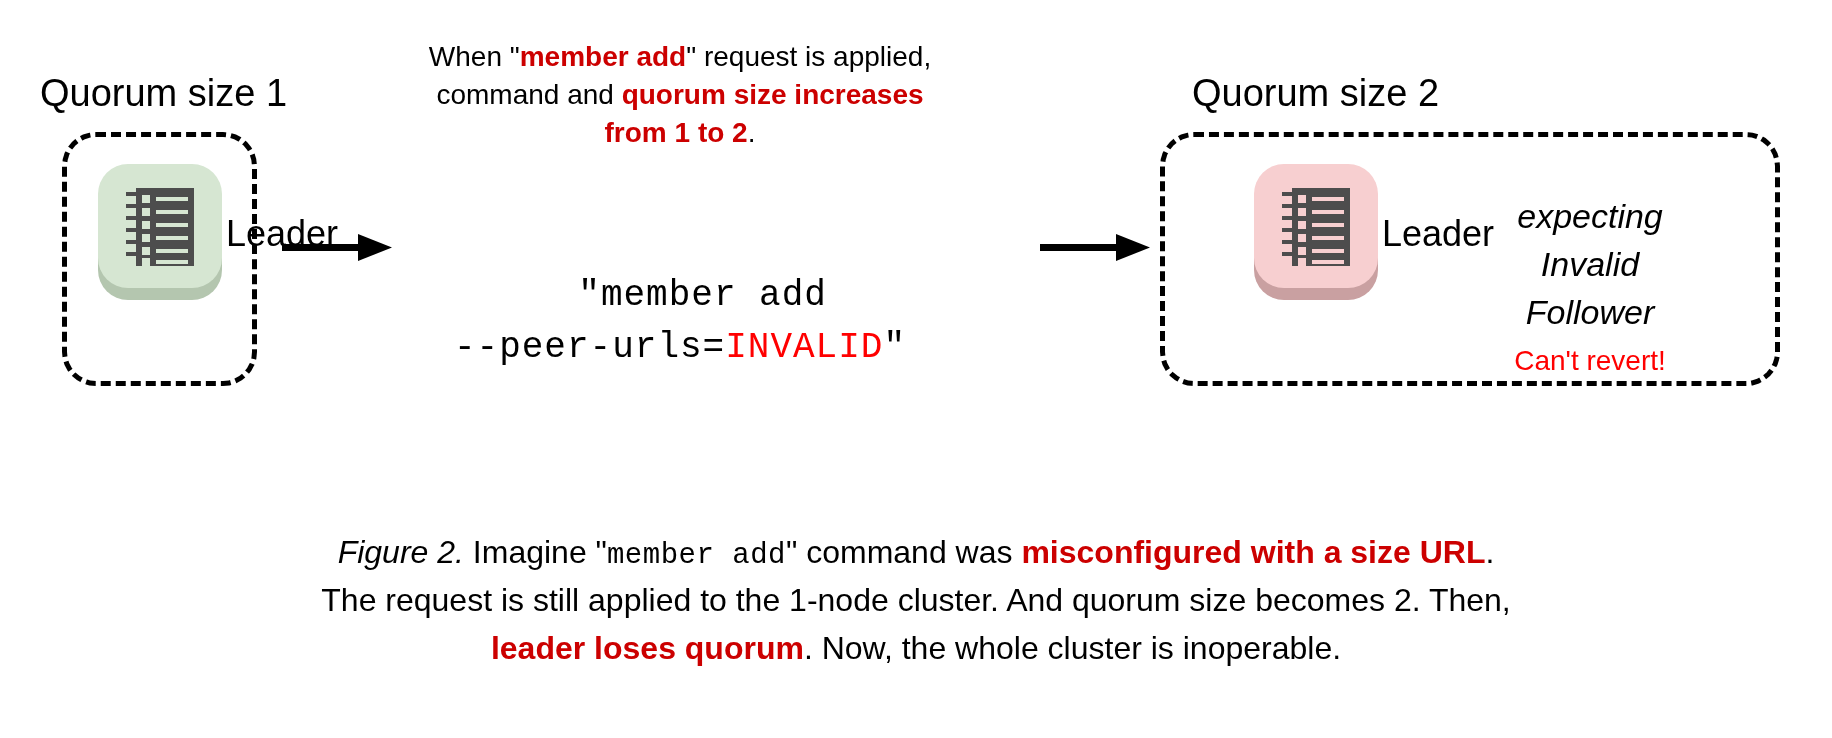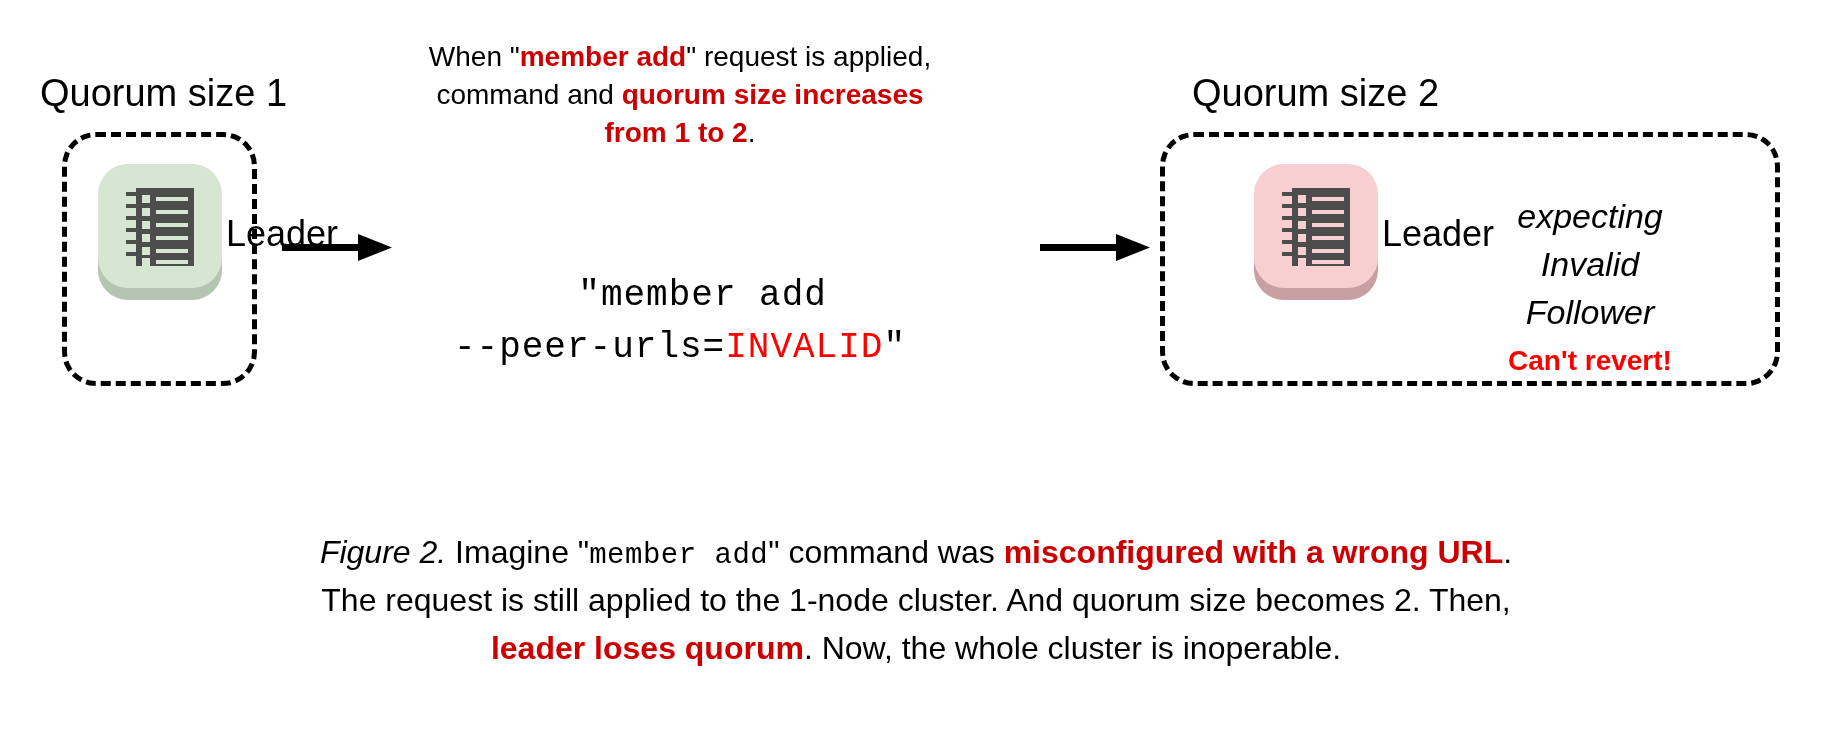--- a/index.html
+++ b/index.html
@@ -109,21 +109,21 @@
     font-style: italic;
     font-size: 34px;
     line-height: 48px;
     color: #000;
     white-space: nowrap;
   }
   .cant-revert {
     position: absolute;
     text-align: center;
     font-size: 28px;
-    font-weight: 700;
+    font-weight: 400;
     color: #ff0000;
     white-space: nowrap;
   }
 
   
   .caption {
     position: absolute;
     left: 0;
     width: 1832px;
     text-align: center;
@@ -234,21 +234,21 @@
 
 <div class="expect" style="left:1440px; top:192px; width:300px;">
   <span>expecting</span><br>
   <span>Invalid</span><br>
   <span>Follower</span>
 </div>
 
 <div class="cant-revert" style="left:1440px; top:345px; width:300px;">Can't revert!</div>
 
 <div class="caption" style="top:528px;">
-  <span class="figlabel">Figure 2.</span><span> Imagine "</span><span class="mono">member add</span><span>" command was </span><b>misconfigured with a wrong URL</b><span>.</span>
+  <span class="figlabel">Figure 2.</span><span> Imagine "</span><span class="mono">member add</span><span>" command was </span><b>misconfigured with a size URL</b><span>.</span>
 </div>
 
 <div class="caption" style="top:576px;">
   <span>The request is still applied to the 1-node cluster. And quorum size becomes 2. Then,</span>
 </div>
 
 <div class="caption" style="top:624px;">
   <b>leader loses quorum</b><span>. Now, the whole cluster is inoperable.</span>
 </div>
 

